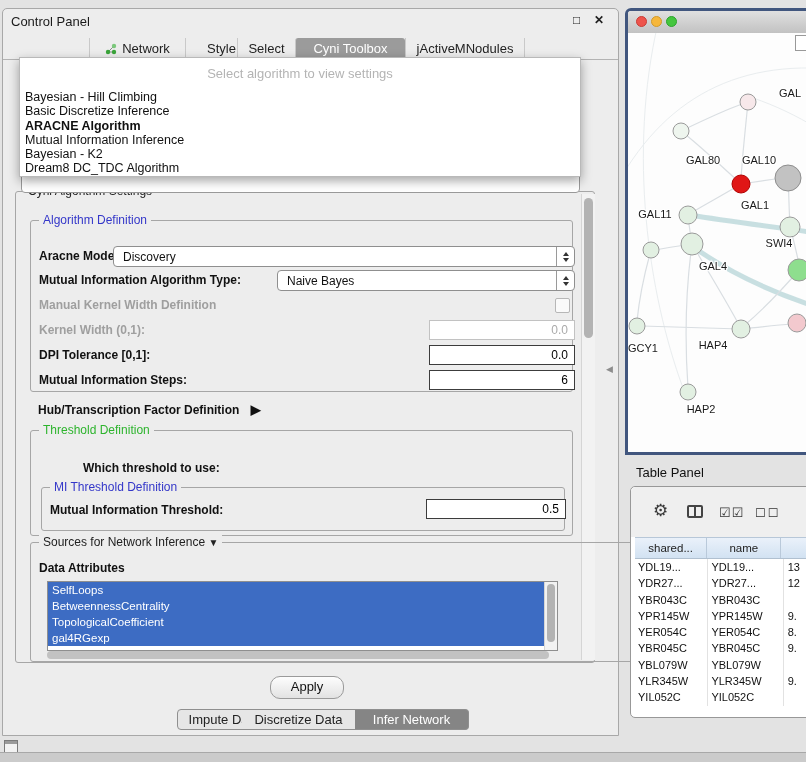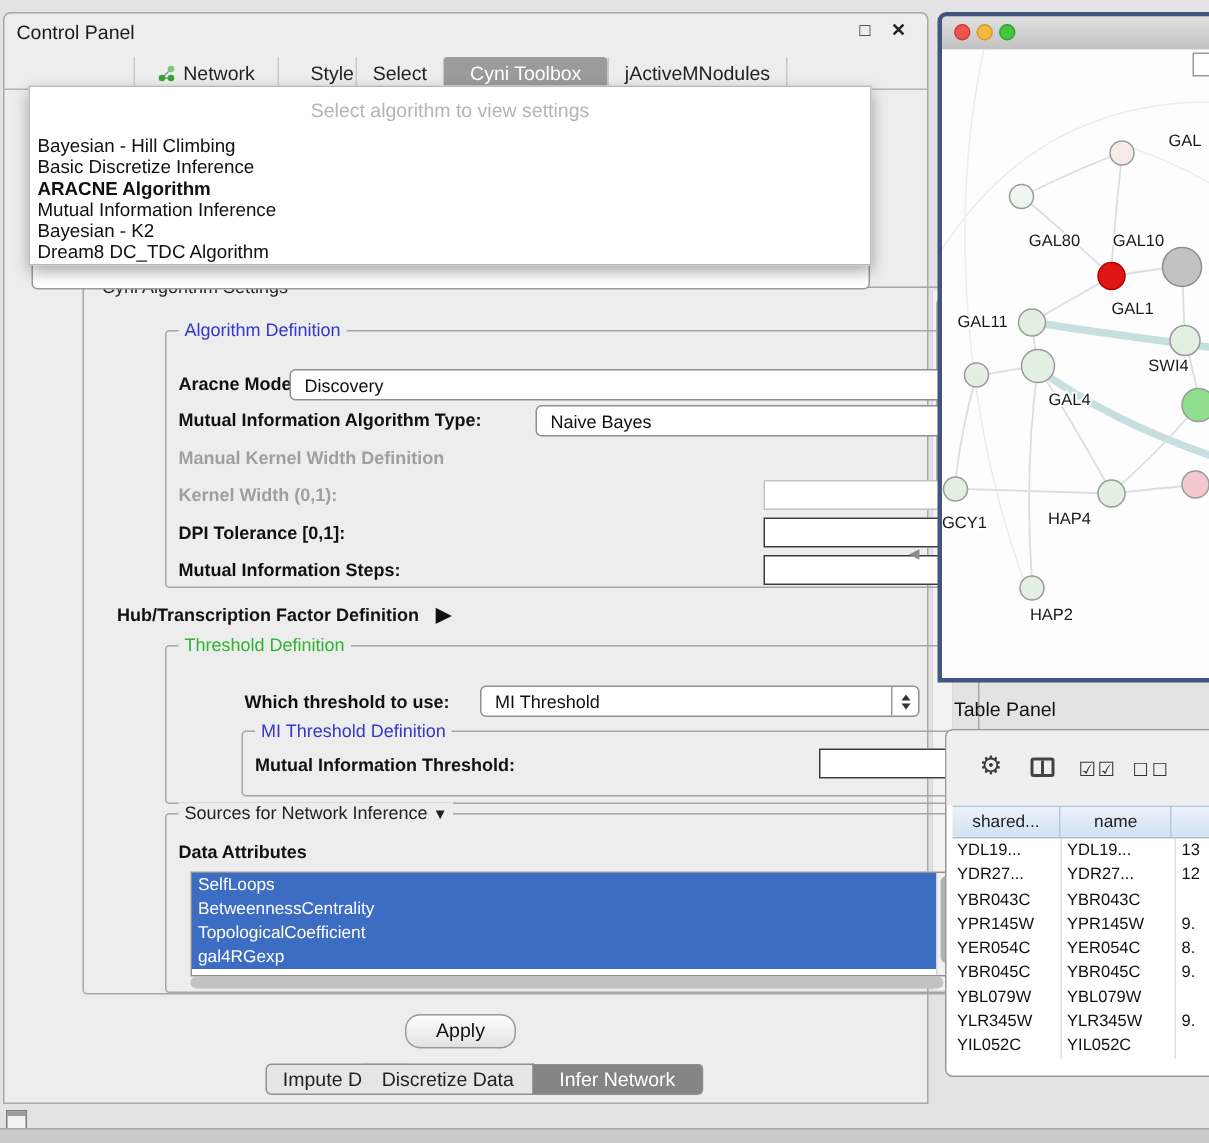--- a/index.html
+++ b/index.html
@@ -20,21 +20,21 @@
   .tab.active{background:#9b9b9b;color:#fff;border-radius:3px 3px 0 0;}
   
   #algo-popup{position:absolute;left:16px;top:48px;width:560px;height:118px;background:#fff;
               border:1px solid #b9b9b9;box-shadow:0 4px 10px rgba(0,0,0,.35);z-index:40;}
   .popup-placeholder{height:32px;line-height:32px;text-align:center;color:#b4b4b4;font-size:13px;}
   .popup-item{height:14.3px;line-height:14px;padding-left:5px;font-size:12.5px;color:#101010;}
   .popup-item.selected{font-weight:bold;}
   #algo-combo-partial{position:absolute;left:18px;top:160px;width:557px;height:22px;background:#fff;
               border:1px solid #9a9a9a;border-radius:4px;z-index:1;}
   
-  .fieldset{position:absolute;border:1px solid #a6a6a6;border-radius:3px;box-sizing:border-box;margin-left:40px;}
+  .fieldset{position:absolute;border:1px solid #a6a6a6;border-radius:3px;box-sizing:border-box;}
   .legend{position:absolute;top:-8px;left:8px;background:#ededed;padding:0 4px;font-size:12px;
           color:#222;white-space:nowrap;}
   .legend.blue{color:#3437c9;}
   .legend.green{color:#2db42d;}
   .flabel{position:absolute;font-size:12px;font-weight:bold;color:#111;white-space:nowrap;}
   .flabel.disabled{color:#9f9f9f;}
   .combo{position:absolute;background:#fff;border:1px solid #8f8f8f;border-radius:4px;font-size:12px;
          display:flex;align-items:center;box-sizing:border-box;height:21px;}
   .combo .val{flex:1;padding-left:9px;color:#111;}
   .combo .stepper{width:17px;align-self:stretch;border-left:1px solid #9a9a9a;display:flex;
@@ -206,27 +206,20 @@
 
       <span class="flabel" style="left:22px;top:210px;">
         <span>Hub/Transcription Factor Definition</span>
         <span style="margin-left:8px;font-size:13px;">▶</span>
       </span>
 
       <div class="fieldset" style="left:14px;top:238px;width:543px;height:106px;">
         <span class="legend green">Threshold Definition</span>
 
         <span class="flabel" style="left:52px;top:30px;">Which threshold to use:</span>
-        <div class="combo" style="left:209px;top:26px;width:293px;">
-          <span class="val">MI Threshold</span>
-          <span class="stepper">
-              <span class="tri-up"></span>
-              <span class="tri-down"></span>
-            </span>
-        </div>
 
         <div class="fieldset" style="left:10px;top:56px;width:524px;height:44px;">
           <span class="legend blue">MI Threshold Definition</span>
           <span class="flabel" style="left:8px;top:15px;">Mutual Information Threshold:</span>
           <input class="tinput" style="left: 384px; top: 11px; width: 140px;" readonly="" value="0.5">
         </div>
       </div>
 
       <div class="fieldset" style="left:14px;top:350px;width:604px;height:120px;">
         <span class="legend">

